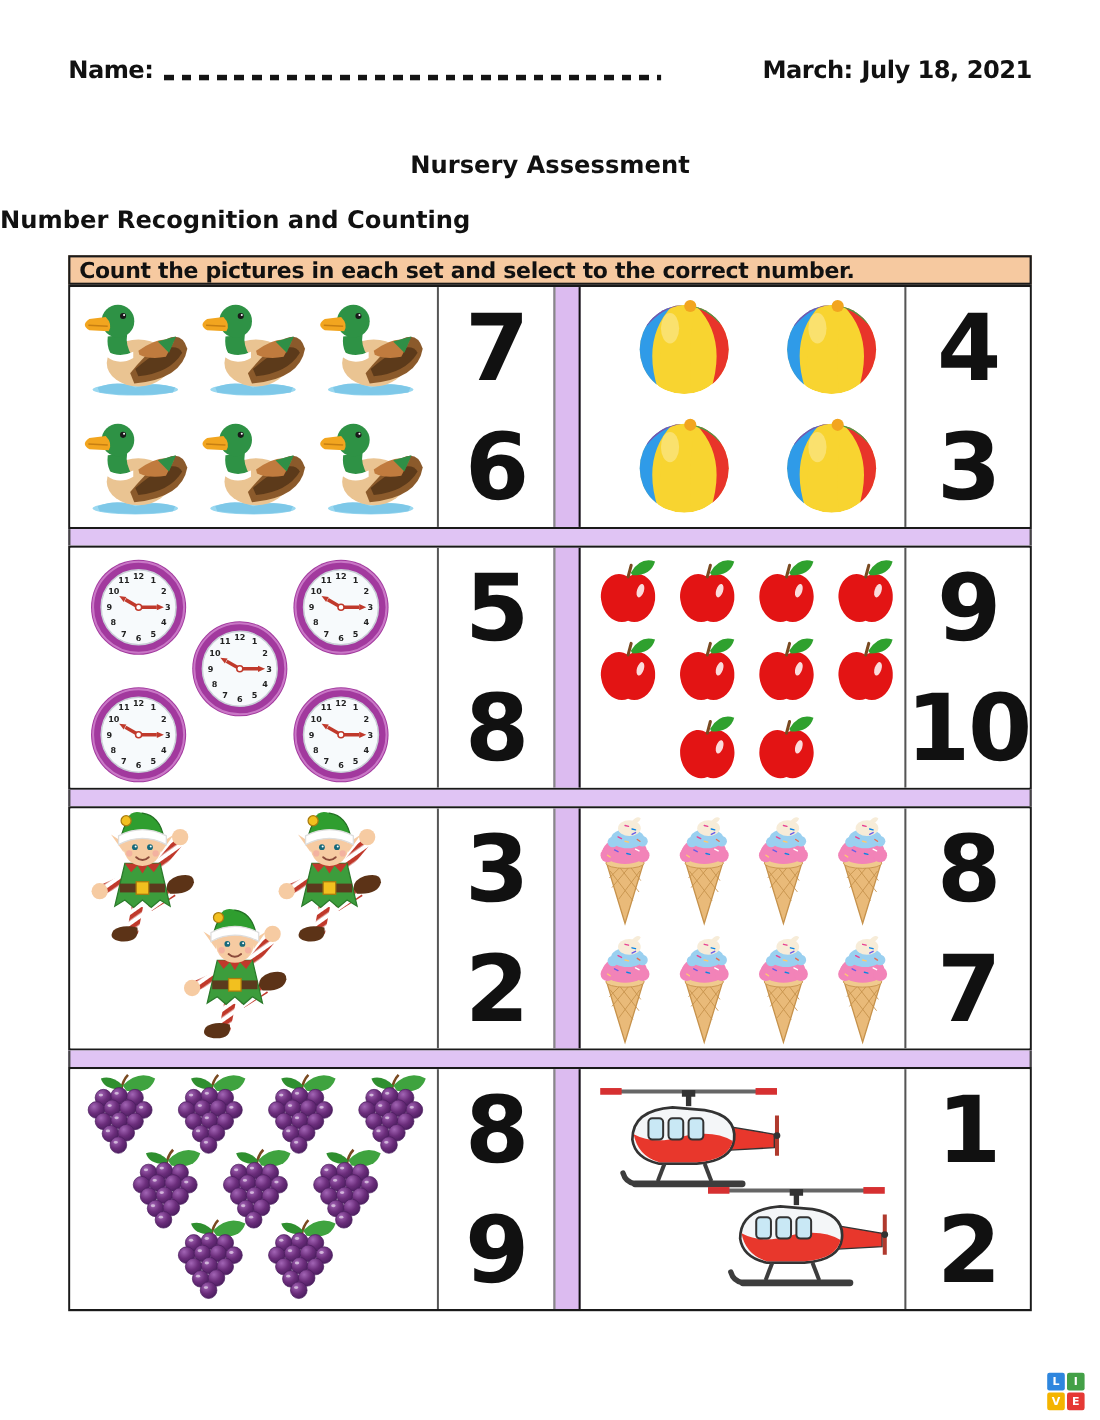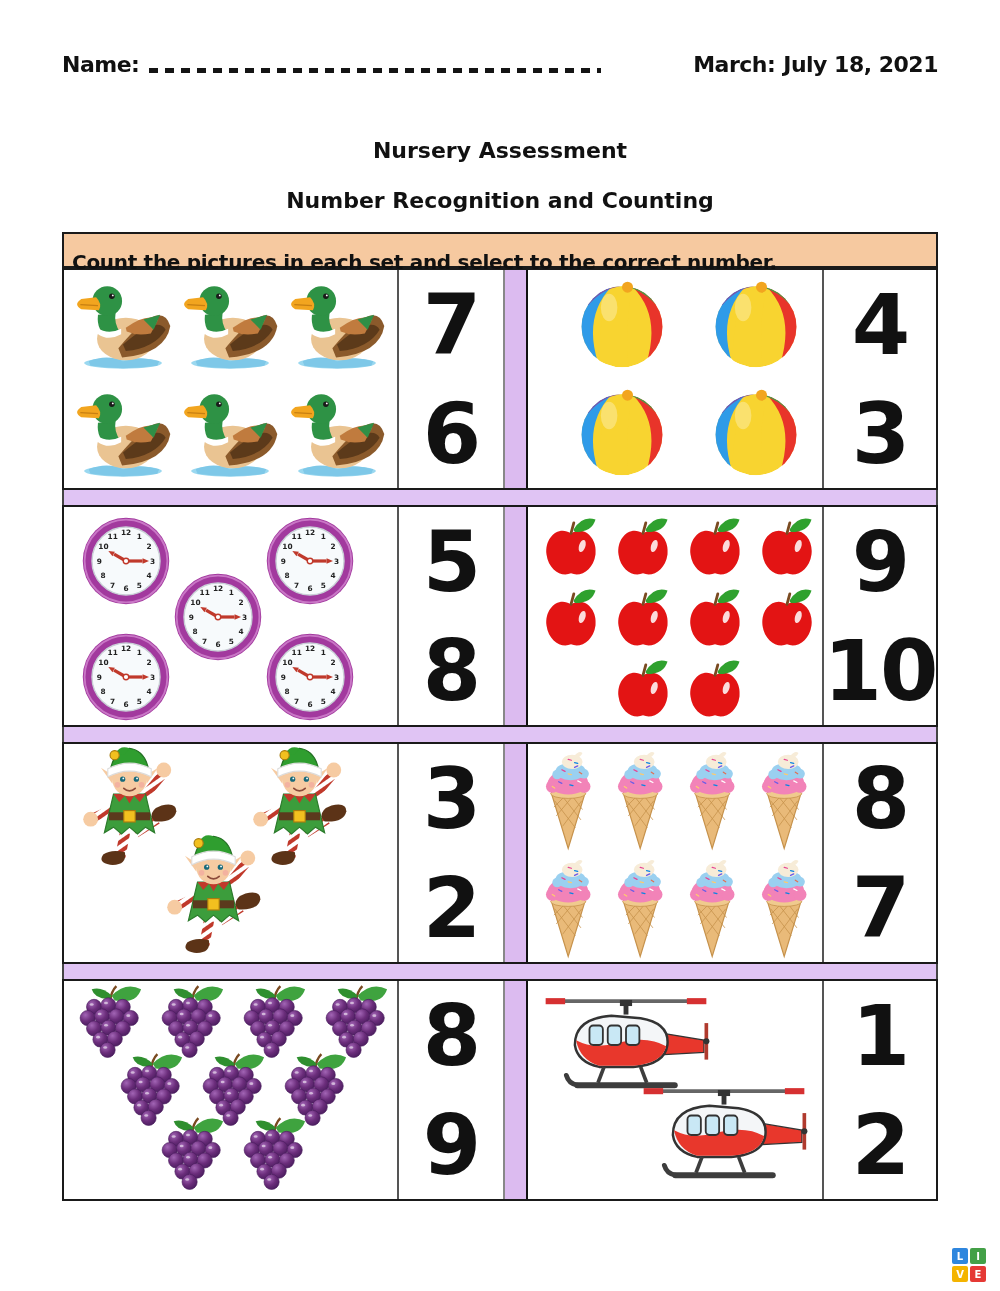--- a/index.html
+++ b/index.html
@@ -10,26 +10,26 @@
   
   .header-row { position:absolute; top:52px; left:62px; right:62px;
                 display:flex; justify-content:space-between; align-items:center; }
   .hdr-label { font-size:22px; font-weight:bold; letter-spacing:-0.5px; white-space:nowrap; }
   .name-wrap { display:flex; align-items:flex-end; gap:10px; flex:1; }
   .name-line { display:inline-block; width:452px; height:5px; margin-bottom:4px;
                background:repeating-linear-gradient(90deg,#141414 0 9px,transparent 9px 16px); }
   .date-wrap { display:flex; gap:8px; }
 
   .title    { position:absolute; top:120px; width:100%; text-align:center; font-size:22px; font-weight:bold;margin-top:18px; }
-  .subtitle { position:absolute; top:188px; width:100%; text-align:center; font-size:22px; font-weight:bold; }
+  .subtitle { position:absolute; top:188px; width:100%; text-align:left; font-size:22px; font-weight:bold; }
 
   
   .sheet { position:absolute; top:232px; left:62px; width:876px; }
   .instruction { background:var(--instruction-bg,#F6C9A0); border:2px solid #1a1a1a;
-                 font-weight:bold; font-size:20px; line-height:24px; padding:16px 8px; height:27px;
+                 font-weight:bold; font-size:20px; line-height:24px; padding:0 8px; height:27px;
                  letter-spacing:-0.3px; }
   .band { height:15px; background:var(--band,#E0C4F4); border-left:2px solid #444; border-right:2px solid #444; }
   .row { display:flex; height:222px; border:2px solid #1a1a1a; background:#fff; }
   .pic-cell { position:relative; background:#fff; overflow:hidden; }
   .pic-cell.pleft { width:333px; }
   .pic-cell.pright { flex:1; }
   .num-cell { display:flex; flex-direction:column; border-left:2px solid #555; background:#fff; }
   .num-cell.nleft { width:106px; }
   .num-cell.nright { width:114px; }
   .choice { flex:1; display:flex; align-items:center; justify-content:center;

